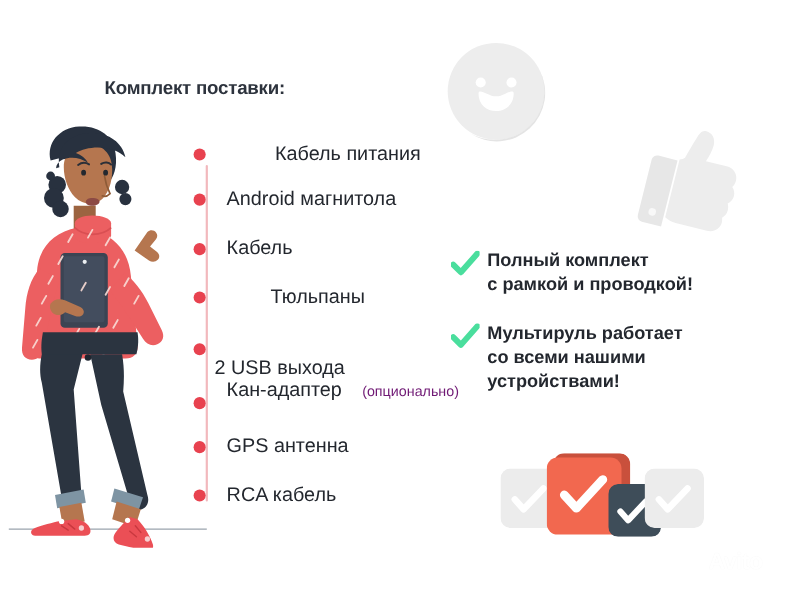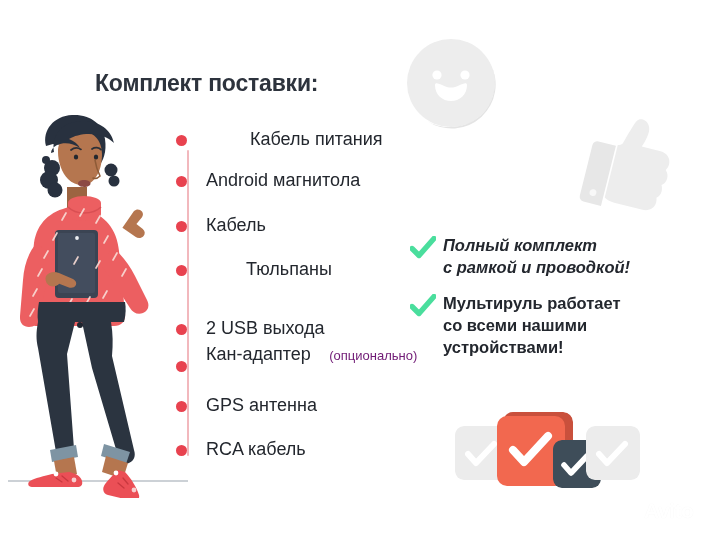--- a/index.html
+++ b/index.html
@@ -13,21 +13,21 @@
   #stage{position:absolute;left:0;top:0;width:720px;height:540px;}
 
   
   .deco{position:absolute;pointer-events:none;}
   #smiley{left:404px;top:36px;width:94px;height:94px;}
   #thumb{left:572px;top:108px;width:118px;height:112px;}
 
   
   #title{
     position:absolute;left:95px;top:70px;
-    font-size:23px;font-weight:bold;color:#2d333d;
+    font-size:17px;font-weight:bold;color:#2d333d;
     letter-spacing:-0.2px;white-space:nowrap;
   }
 
   
   #list{position:absolute;left:176px;top:128px;width:250px;}
   #list-spine{
     position:absolute;left:187px;top:150px;
     width:2px;height:306px;background:#f2b8bd;border-radius:1px;
   }
   .li{position:absolute;left:0;display:flex;align-items:flex-start;}
@@ -214,21 +214,21 @@
       </span>
     </div>
 
     <div class="li" style="top:130px;gap:40px;">
       <span class="dot"></span>
       <span class="li-txt">
         <span class="li-main">Тюльпаны</span>
       </span>
     </div>
 
-    <div class="li" style="top:189px;">
+    <div class="li" style="top:177px;flex-direction:column;">
       <span class="dot"></span>
       <span class="li-txt">
         <span class="li-main">2 USB выхода</span>
       </span>
     </div>
 
     <div class="li" style="top:215px;">
       <span class="dot" style="margin-top:18px;"></span>
       <span class="li-txt">
         <span class="li-main">Кан-адаптер</span>
@@ -246,21 +246,21 @@
     <div class="li" style="top:310px;">
       <span class="dot"></span>
       <span class="li-txt">
         <span class="li-main">RCA кабель</span>
       </span>
     </div>
   </div>
 
   <div id="benefits">
 
-    <div class="benefit" style="top:8px;font-style:italic;">
+    <div class="benefit" style="top:0px;">
       <svg class="gcheck" width="26" height="24" viewBox="0 0 26 24">
         <path d="M2 12.5l7 7L24 2.5" fill="none" stroke="#4ade9d" stroke-width="5.4" stroke-linecap="round" stroke-linejoin="round"></path>
       </svg>
       <span class="b-txt">
         <span>Полный комплект</span><br>
         <span>с рамкой и проводкой!</span>
       </span>
     </div>
 
     <div class="benefit" style="top:66px;">

